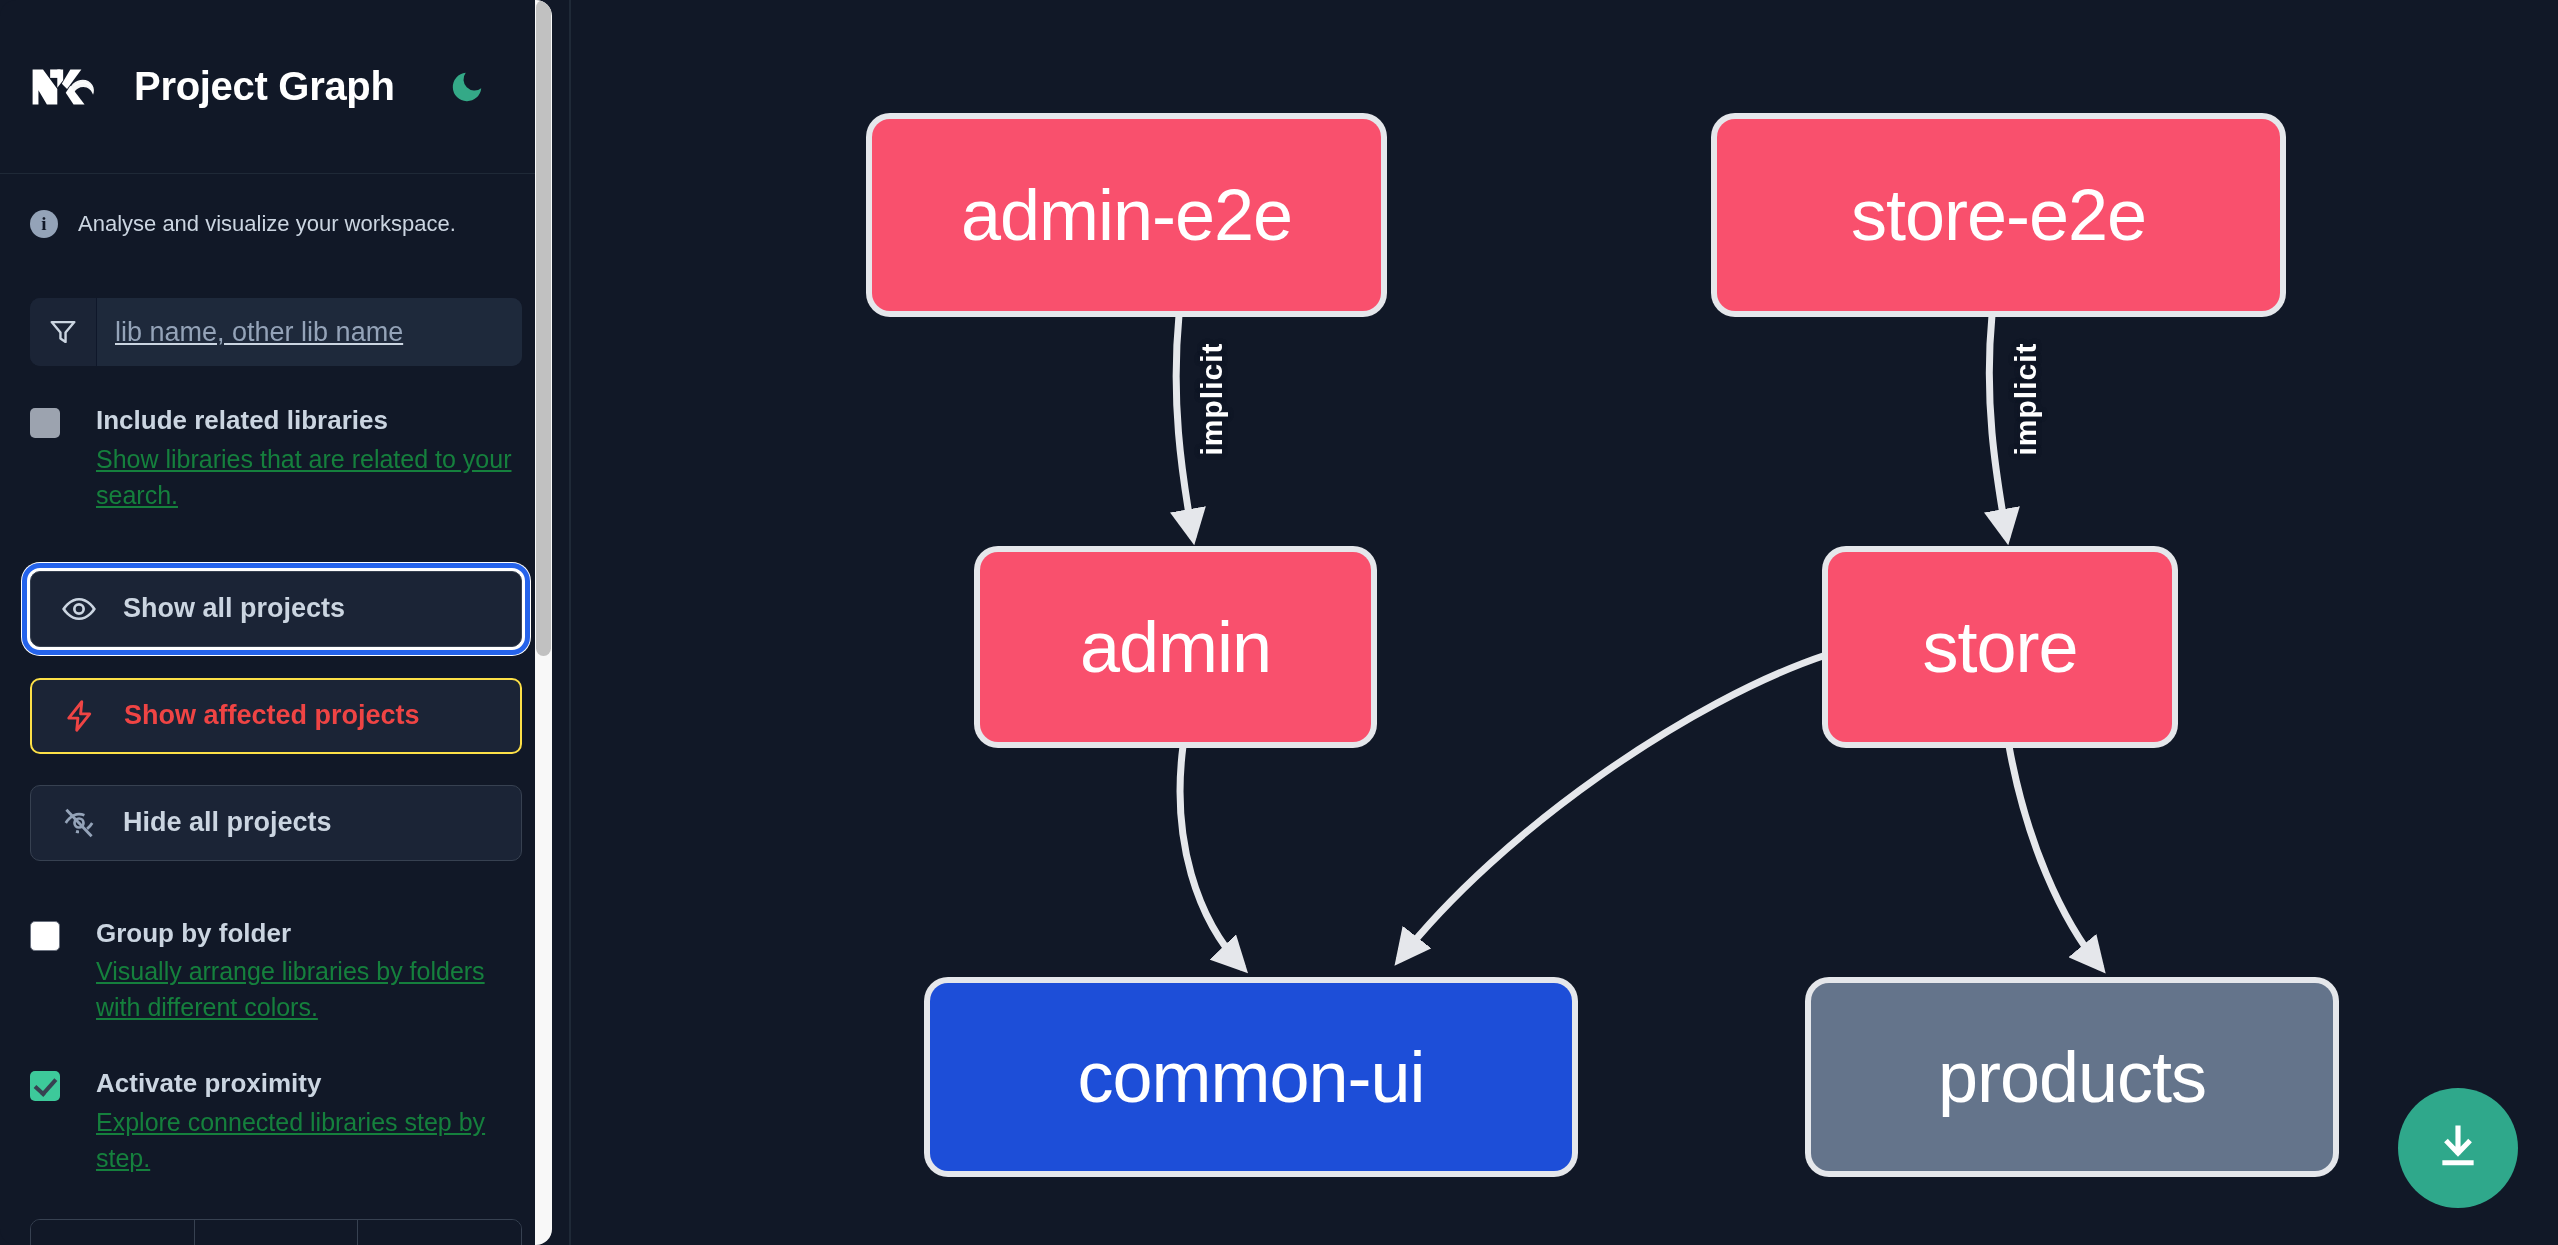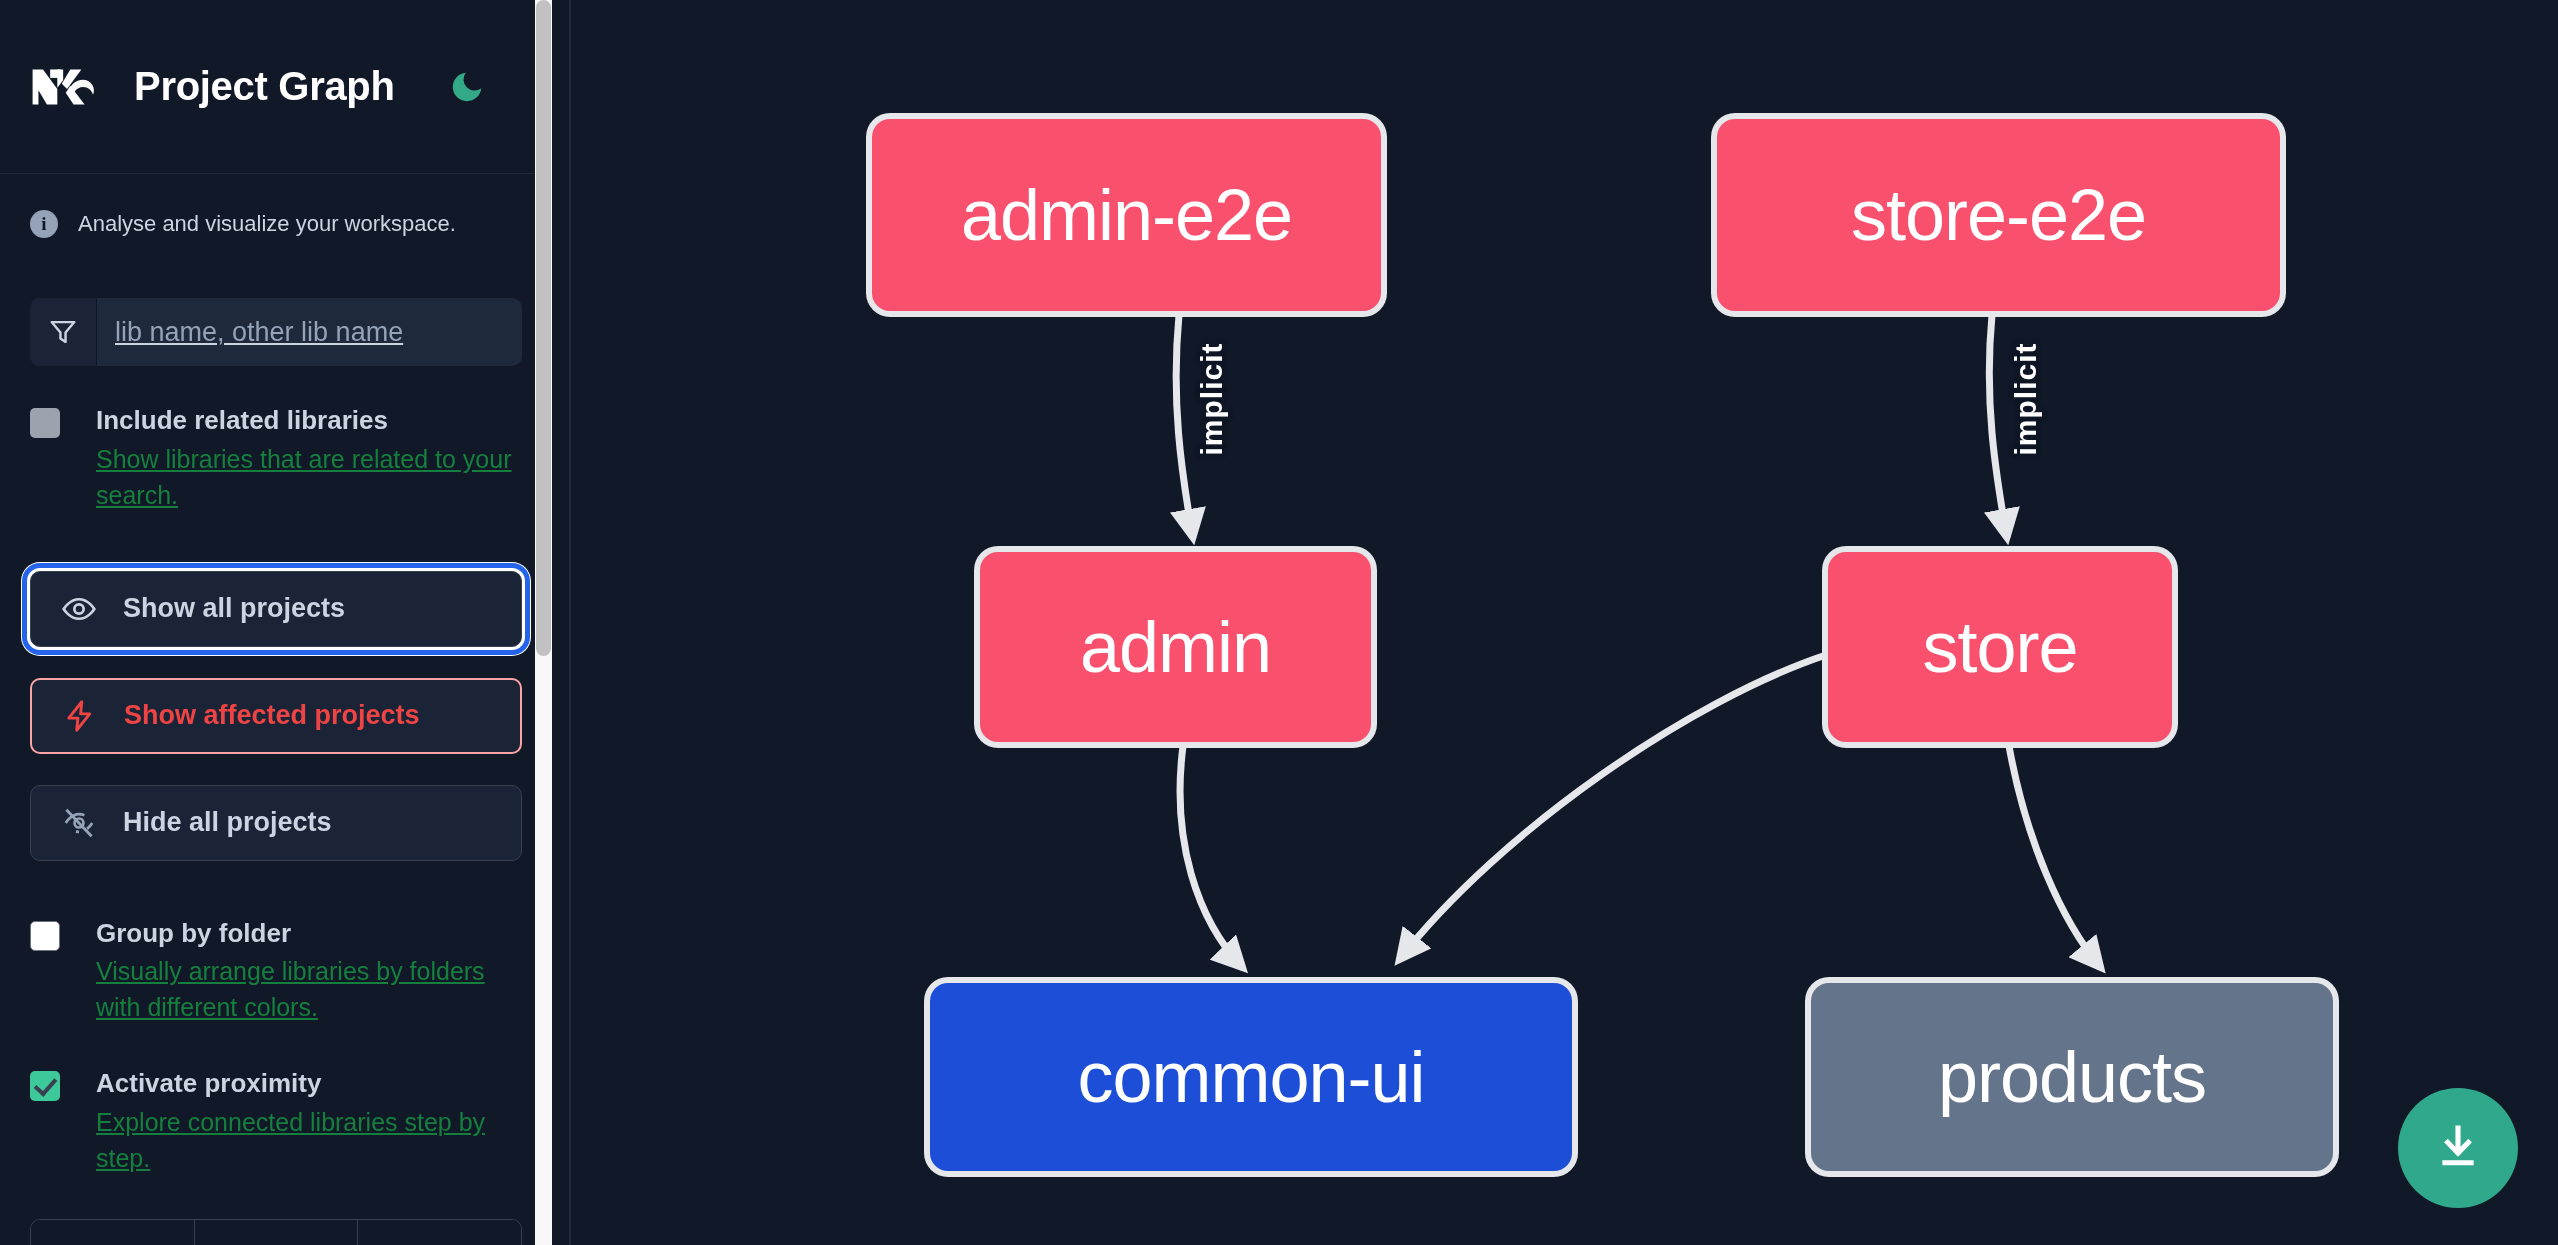--- a/index.html
+++ b/index.html
@@ -9,20 +9,21 @@
     font-family: "Liberation Sans", sans-serif;
     overflow: hidden;
   }
   #app { position: relative; width: 2558px; height: 1245px; background: #111827; }
 
   
   #sidebar {
     position: absolute; left: 0; top: 0; width: 552px; height: 1245px;
     background: #111827;
     overflow: hidden;
+    border-radius: 16px;
   }
   #sidebar-header {
     position: relative; height: 174px;
     border-bottom: 1px solid #1f2937;
     display: flex; align-items: center; padding-left: 30px; gap: 26px;
   }
   .nx-logo { width: 78px; height: 46px; flex: none; }
   #app-title {
     color: #ffffff; font-size: 40px; font-weight: 700; letter-spacing: -0.3px;
     white-space: nowrap;
@@ -86,21 +87,21 @@
   .gbtn {
     height: 76px; border-radius: 10px; display: flex; align-items: center;
     padding-left: 30px; gap: 26px; cursor: pointer;
     background: #1b2436; border: 1px solid #374151;
   }
   .gbtn .lbl { font-size: 27px; font-weight: 700; color: #cbd5e1; }
   #btn-show-all {
     outline: 5px solid #2563eb; outline-offset: 3px;
     box-shadow: 0 0 0 9px #ffffff;
   }
-  #btn-show-affected { border: 2px solid #fca5a5; }
+  #btn-show-affected { border: 2px solid #fde047; }
   #btn-show-affected .lbl { color: #ef4444; }
 
   
   #segmented {
     position: absolute; left: 30px; bottom: -50px; width: 492px; height: 76px;
     display: flex; border: 1px solid #374151; border-radius: 10px; overflow: hidden;
   }
   #segmented > div { flex: 1; border-right: 1px solid #374151; background: #111827; }
   #segmented > div:last-child { border-right: none; }
 

